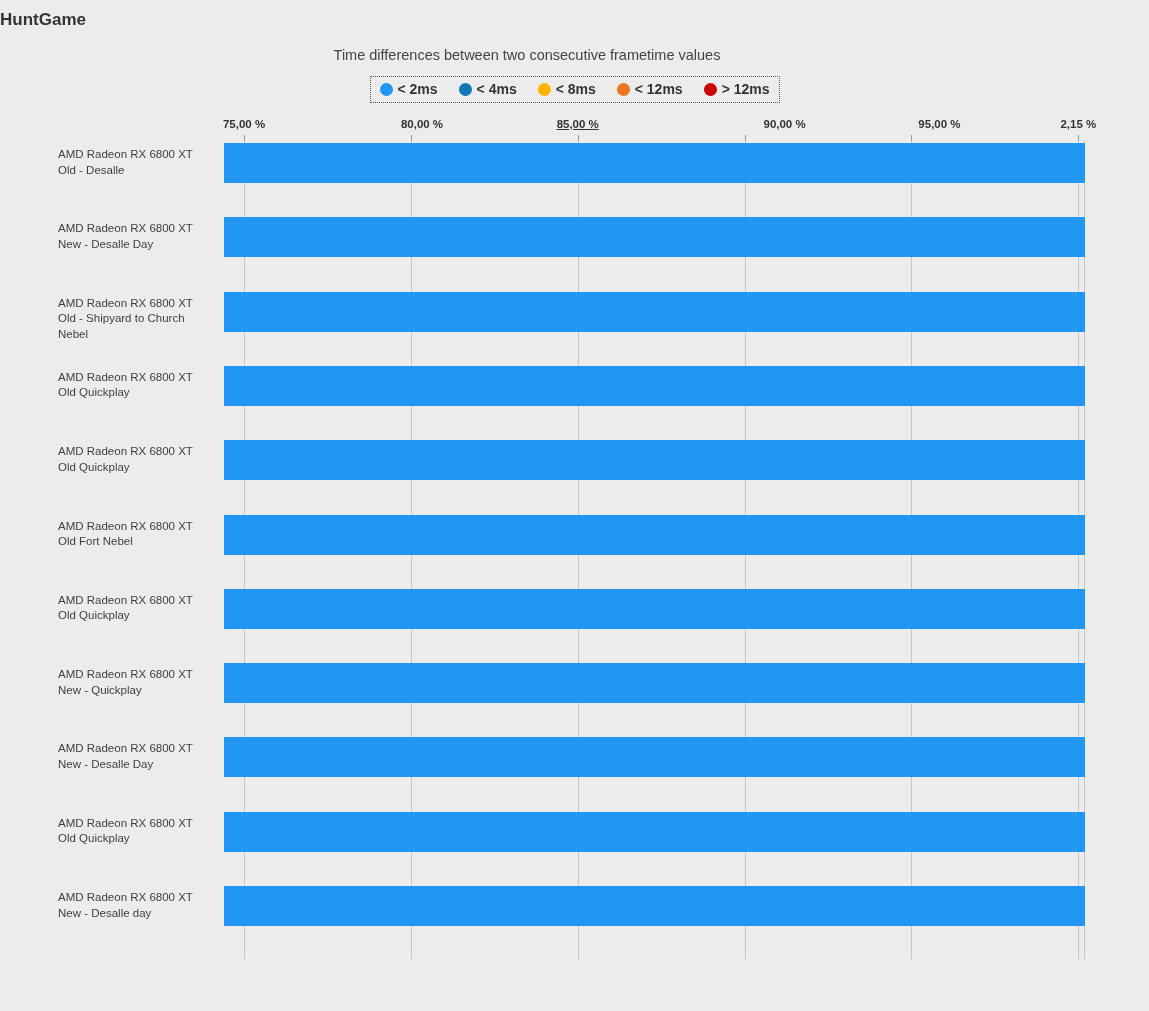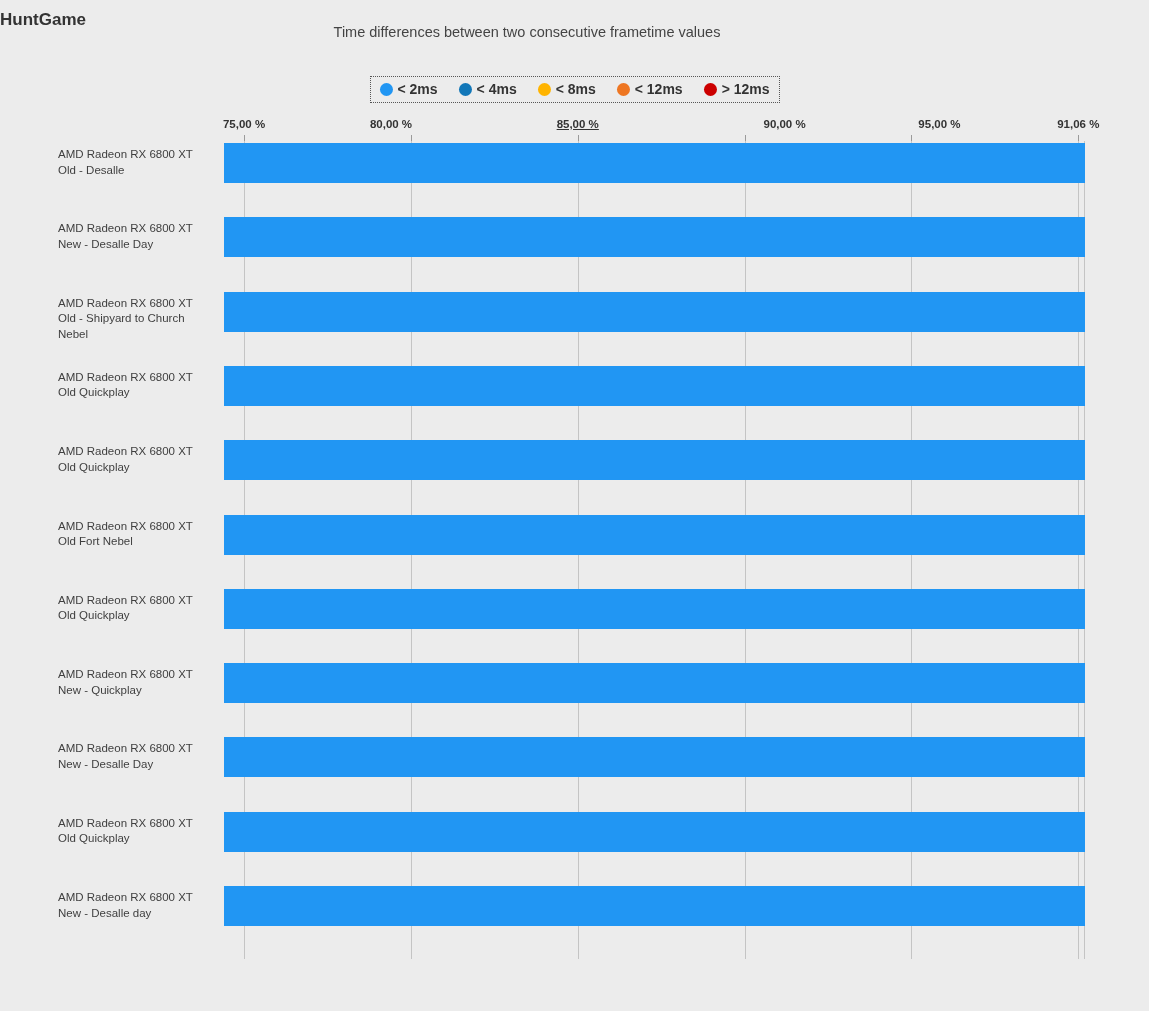--- a/index.html
+++ b/index.html
@@ -10,21 +10,21 @@
     color:#3a3a3a;
     overflow:hidden;
   }
   .chart-root{position:relative;width:1149px;height:1011px;}
 
   .title{
     position:absolute;top:10px;left:0;width:1070px;
     text-align:left;font-size:17px;font-weight:bold;color:#333;
   }
   .subtitle{
-    position:absolute;top:24px;left:0;width:1054px;
+    position:absolute;top:47px;left:0;width:1054px;
     text-align:center;font-size:14.5px;color:#444;font-weight:normal;
   }
 
   .legend{
     position:absolute;top:76px;left:50%;transform:translateX(-50%);
     border:1px dotted #555;
     padding:4px 9px 5px 9px;
     display:flex;align-items:center;gap:21px;
     background:#ececec;
   }
@@ -91,29 +91,29 @@
       </div>
       <div class="legend-item">
         <span class="legend-dot" style="background: rgb(204, 0, 0);"></span>
         <span class="legend-label">&gt; 12ms</span>
       </div>
     </div>
 
   <div class="axis-top" id="axis-top">
       <div class="tick-label" style="left: 244.023px;">75,00 %</div>
       <div class="tick-mark" style="left: 244.023px;"></div>
-      <div class="tick-label" style="left: 391px;">80,00 %</div>
+      <div class="tick-label" style="left: 422px;">80,00 %</div>
       <div class="tick-mark" style="left: 410.884px;"></div>
       <div class="tick-label" style="left: 577.744px; text-decoration: underline;">85,00 %</div>
       <div class="tick-mark" style="left: 577.744px;"></div>
       <div class="tick-label" style="left: 744.605px; margin-left: 40px;">90,00 %</div>
       <div class="tick-mark" style="left: 744.605px;"></div>
       <div class="tick-label" style="left: 911.465px; margin-left: 28px;">95,00 %</div>
       <div class="tick-mark" style="left: 911.465px;"></div>
-      <div class="tick-label" style="left: 1078.33px;">91,06 %</div>
+      <div class="tick-label" style="left: 1078.33px;">2,15 %</div>
       <div class="tick-mark" style="left: 1078.33px;"></div>
     </div>
 
   <div class="ylabels" id="ylabels">
       <div class="ylabel" style="top: 6px;">
         <div>AMD Radeon RX 6800 XT</div>
         <div>Old - Desalle</div>
       </div>
       <div class="ylabel" style="top: 80.3px;">
         <div>AMD Radeon RX 6800 XT</div>

